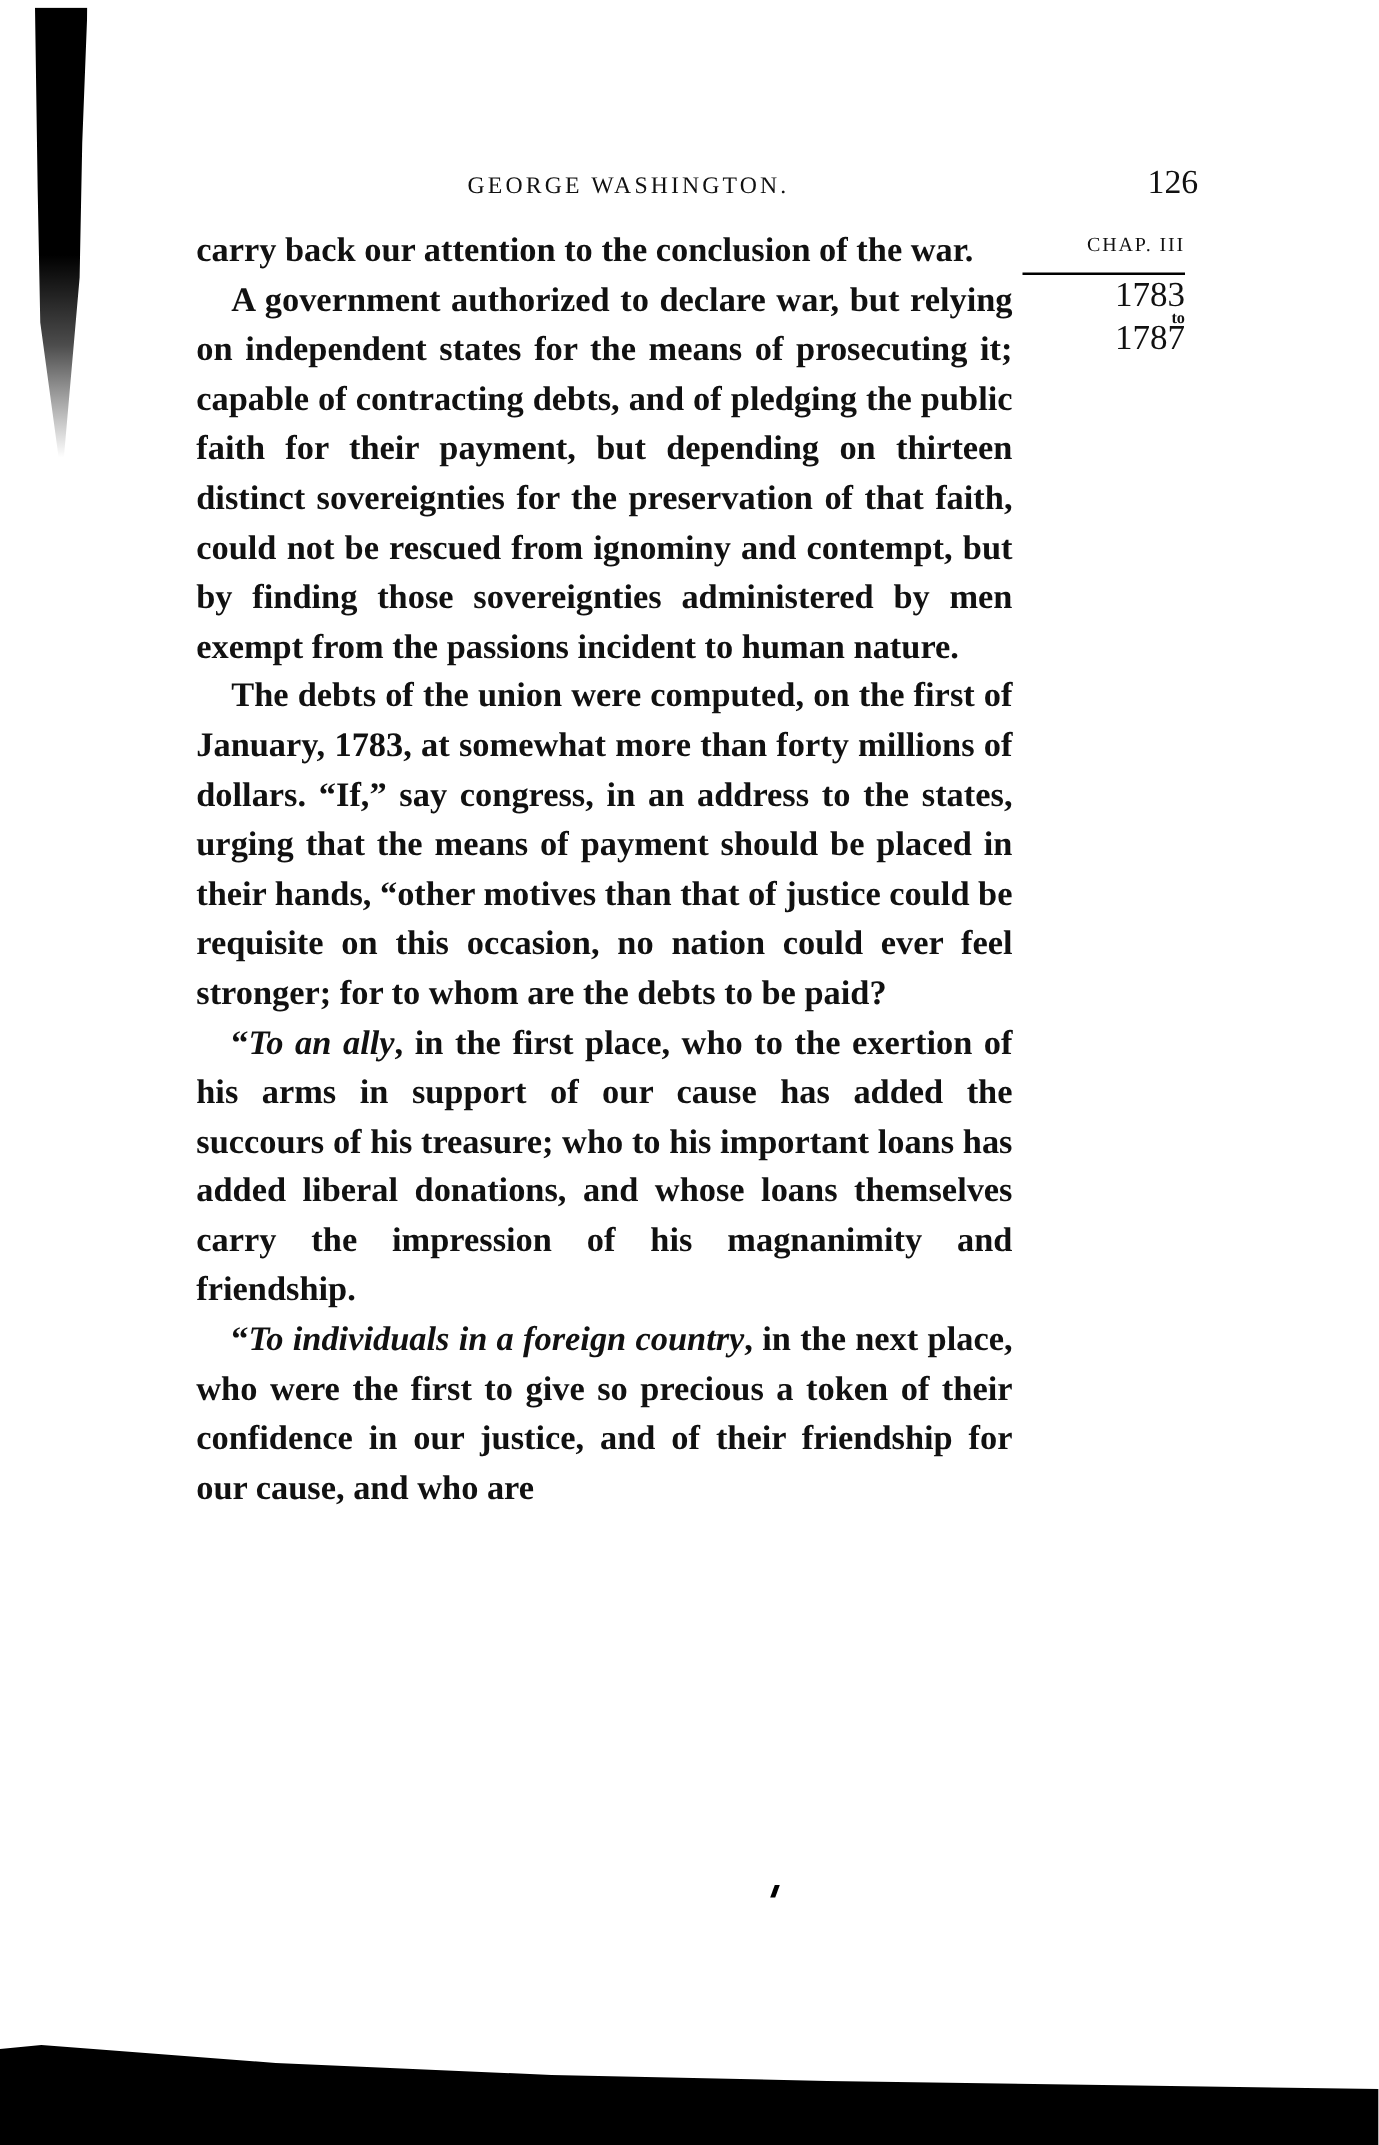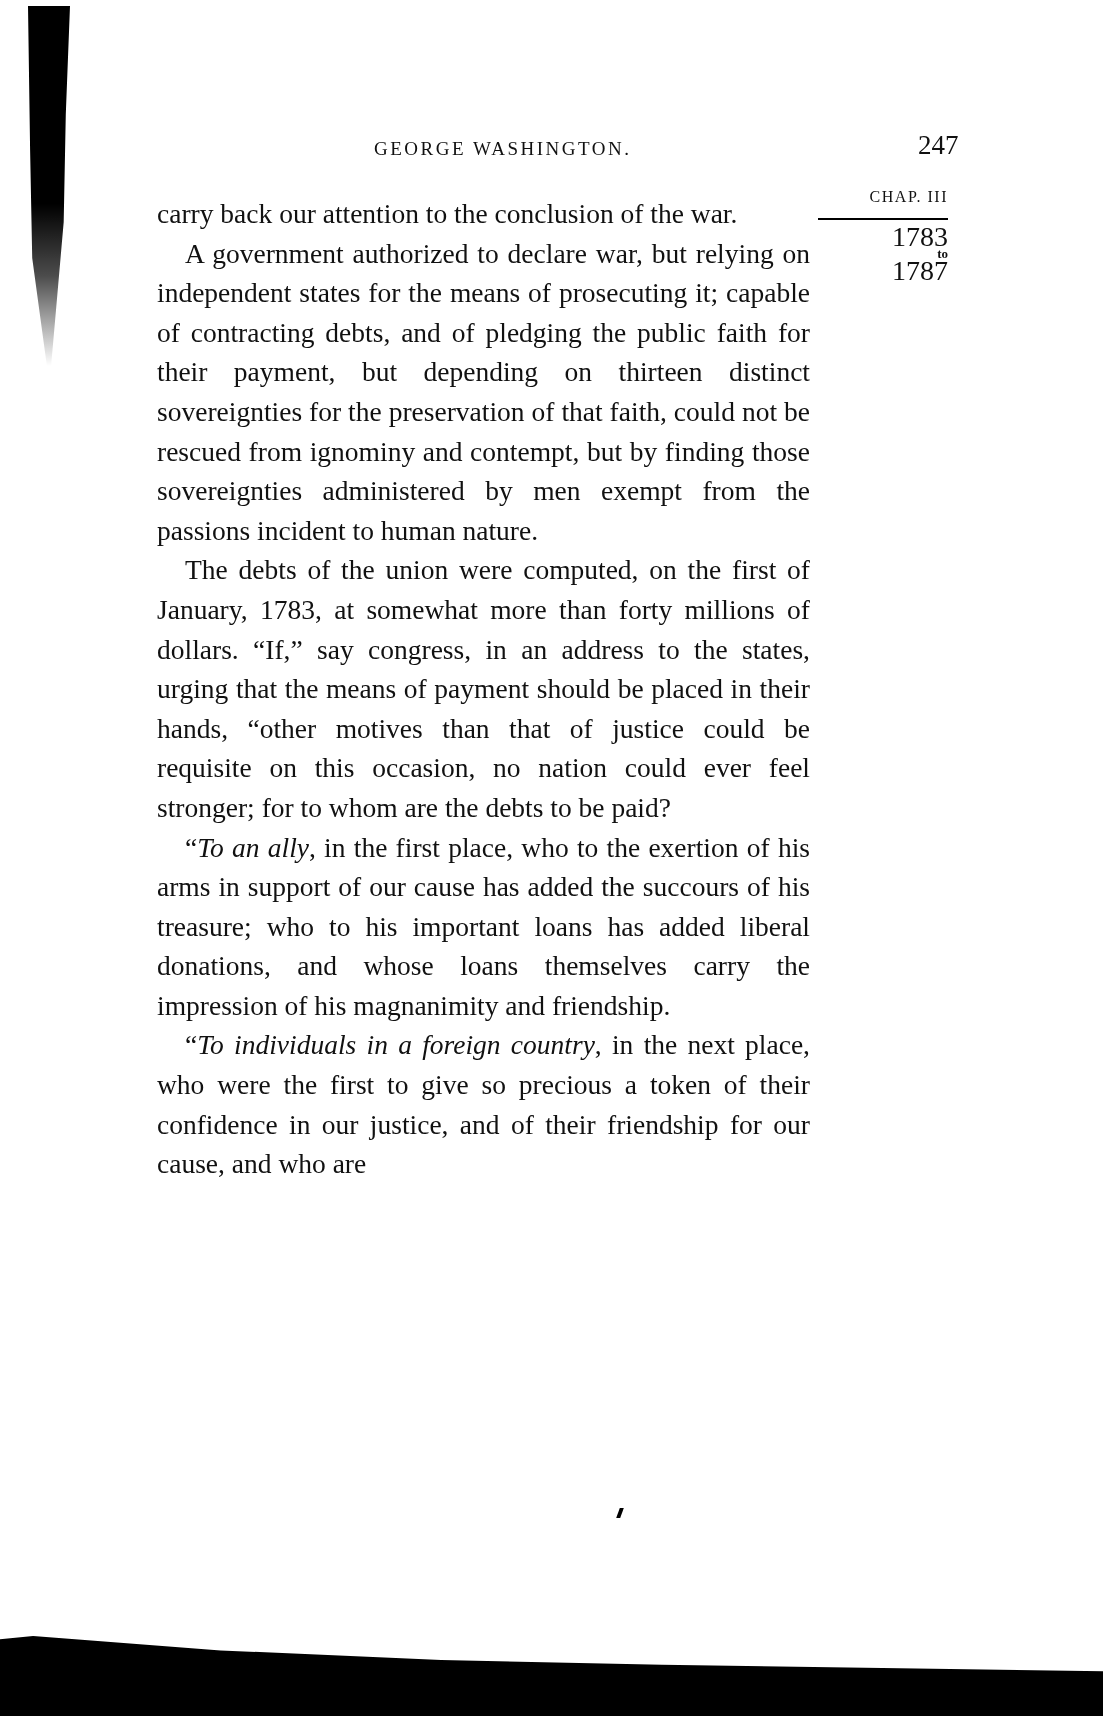--- a/index.html
+++ b/index.html
@@ -31,35 +31,35 @@
   }
   .margin-note {
     position: absolute; top: 188px; left: 818px; width: 130px; text-align: right;
   }
   .chap { font-size: 16px; letter-spacing: 1.5px; text-transform: uppercase; }
   .chap-rule { height: 2px; background: #000; margin: 12px 0 6px 0; }
   .date { font-size: 28px; line-height: 22px; }
   .date-to { font-size: 13px; line-height: 12px; font-weight: bold; }
 
   .text-column {
-    position: absolute; top: 194px; left: 157px; width: 653px;
-    font-size: 27.5px; line-height: 39.6px; text-align: justify;
+    position: absolute; top: 180px; left: 157px; width: 653px;
+    font-size: 27.5px; line-height: 39.6px; text-align: justify; font-weight: bold;
   }
   .text-column p { margin: 0; }
   .text-column p.indent { text-indent: 28px; }
   .text-column p.last-line-left { text-align-last: left; }
   .ital { font-style: italic; }
 </style>
 </head>
 <body>
 
 <div class="binding-shadow"></div>
 
 <div class="running-head">GEORGE WASHINGTON.</div>
-<div class="page-number">247</div>
+<div class="page-number">126</div>
 
 <div class="margin-note">
   <div class="chap">CHAP. III</div>
   <div class="chap-rule"></div>
   <div class="date">1783</div>
   <div class="date-to">to</div>
   <div class="date">1787</div>
 </div>
 
 <div class="text-column">

